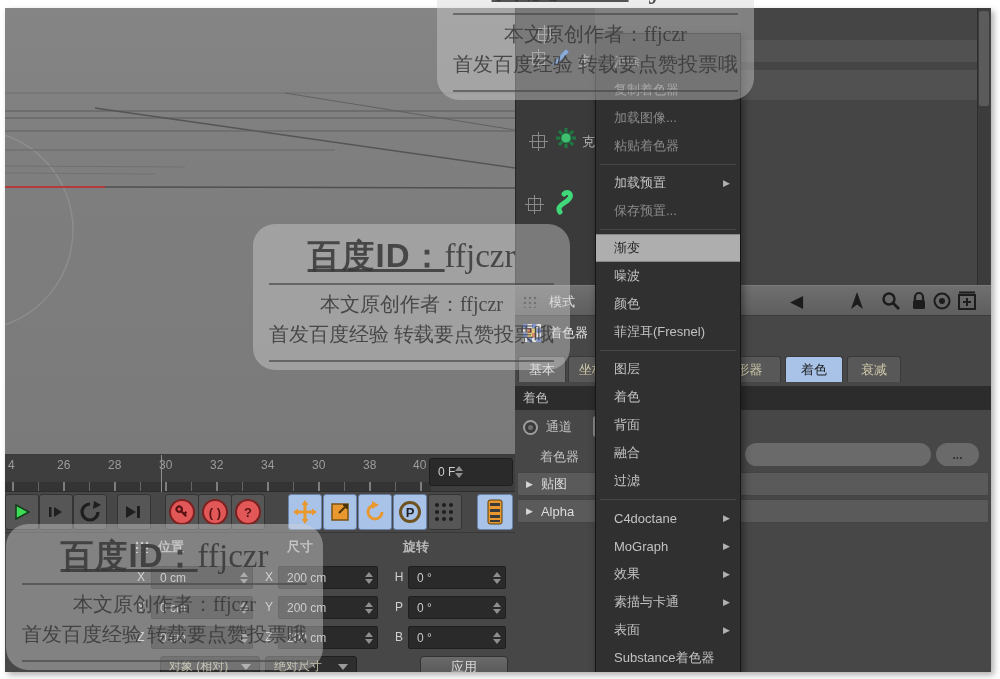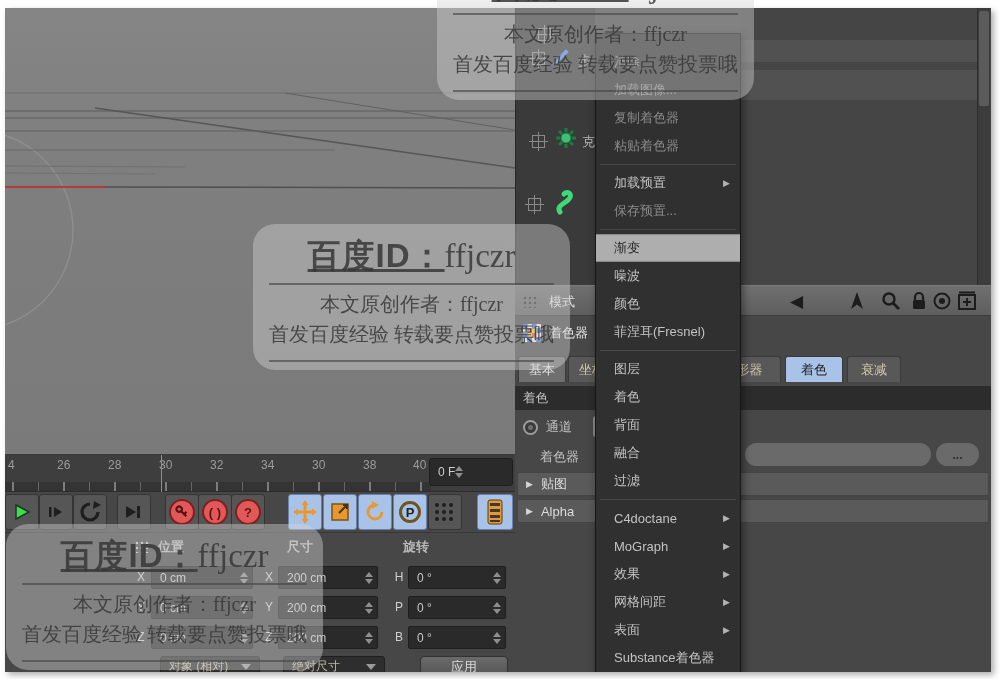--- a/index.html
+++ b/index.html
@@ -333,21 +333,21 @@
       <span class="spin">
             <i class="up"></i>
             <i class="dn"></i>
           </span>
         </div>
 
     <div class="drop" style="left:155px;top:123px;width:100px">
       <span>对象 (相对)</span>
           <span class="dar"></span>
         </div>
-    <div class="drop" style="left:278px;top:123px;width:102px">
+    <div class="drop" style="left:260px;top:123px;width:92px">
       <span>绝对尺寸</span>
           <span class="dar"></span>
         </div>
     <div id="apply-btn" style="left:415px;top:123px;width:88px">应用</div>
   </div>
 
   <div id="right-top-strip" class="abs">
     <div class="crossbox" style="left:22px;top:20px"></div>
     <div class="crossbox" style="left:16px;top:44px"></div>
     <svg class="abs" style="left:33px;top:38px" width="22" height="22">
@@ -459,22 +459,22 @@
     <span class="fa">▶</span>
     <span>贴图</span>
   </div>
   <div class="fold-bar abs" style="top:491px">
     <span class="fa">▶</span>
     <span>Alpha</span>
   </div>
 
   <div id="menu" class="abs">
     <div class="mi dim">清除</div>
+    <div class="mi dim">复制着色器</div>
     <div class="mi dim">加载图像...</div>
-    <div class="mi dim">复制着色器</div>
     <div class="mi dim">粘贴着色器</div>
     <div class="msep"></div>
     <div class="mi">
           <span>加载预置</span>
           <span class="arr">▶</span>
         </div>
     <div class="mi dim">保存预置...</div>
     <div class="msep"></div>
     <div class="mi hl">渐变</div>
     <div class="mi">噪波</div>
@@ -493,21 +493,21 @@
         </div>
     <div class="mi">
           <span>MoGraph</span>
           <span class="arr">▶</span>
         </div>
     <div class="mi">
           <span>效果</span>
           <span class="arr">▶</span>
         </div>
     <div class="mi">
-          <span>网格间距</span>
+          <span>素描与卡通</span>
           <span class="arr">▶</span>
         </div>
     <div class="mi">
           <span>表面</span>
           <span class="arr">▶</span>
         </div>
     <div class="mi">Substance着色器</div>
   </div>
 </div>
 

